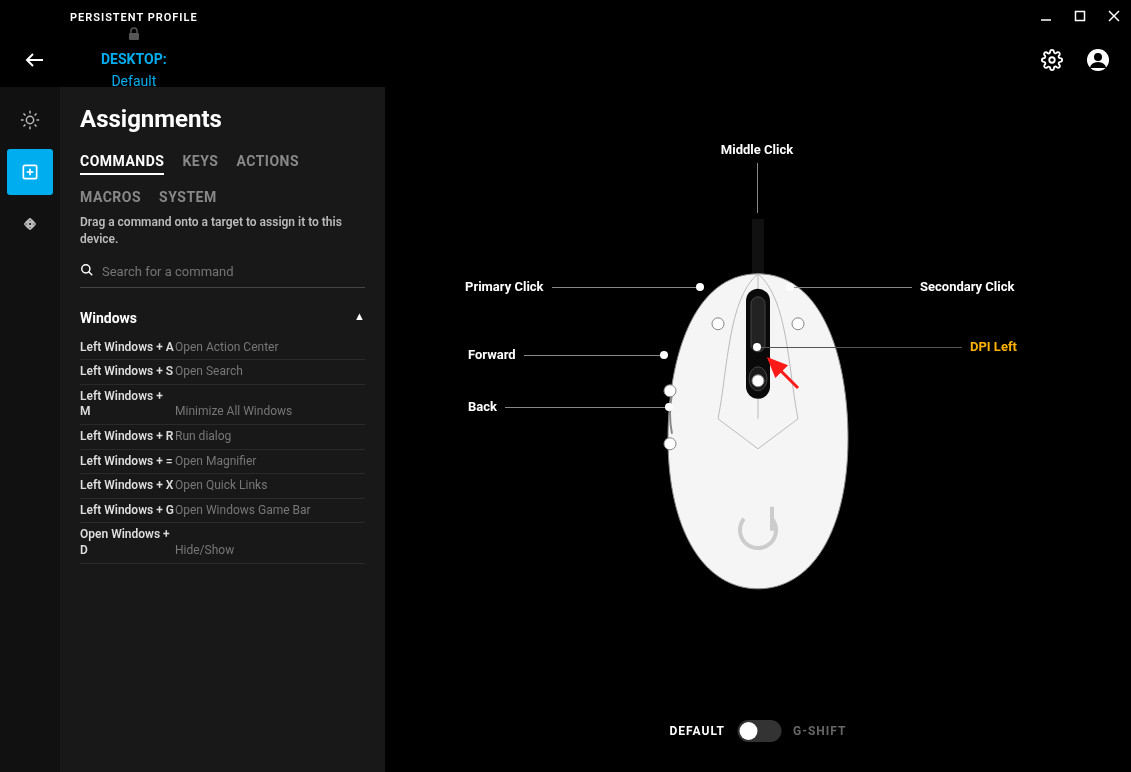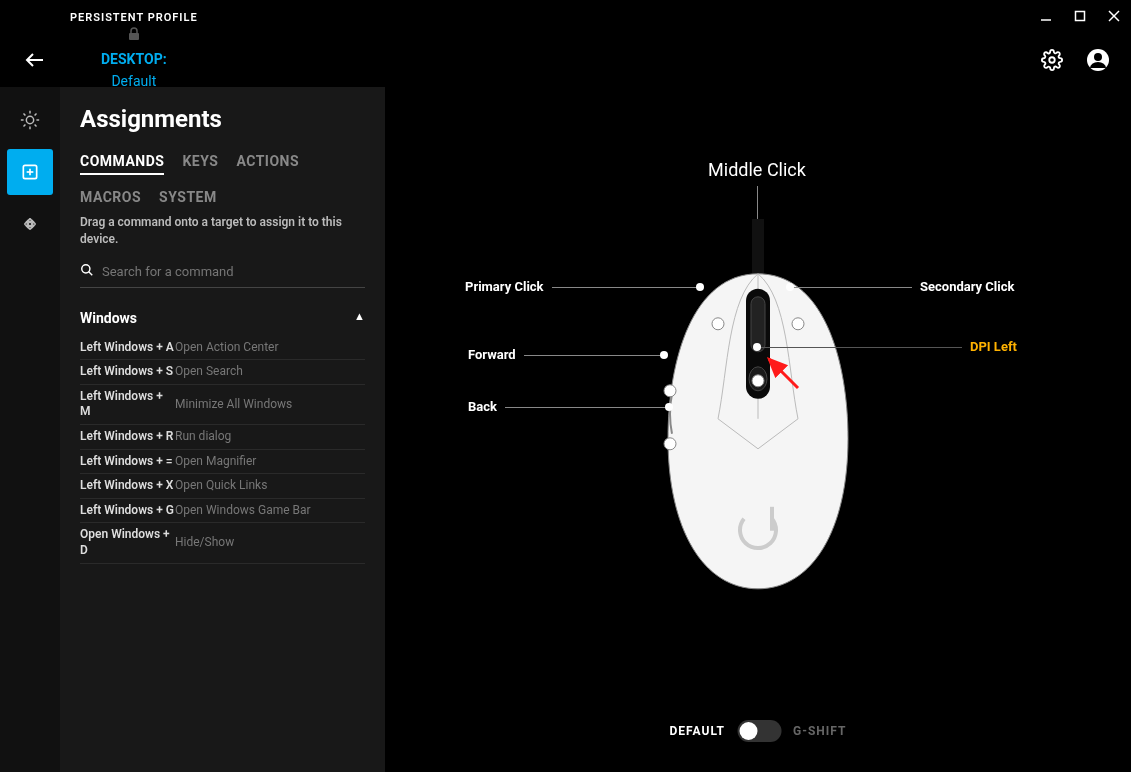--- a/index.html
+++ b/index.html
@@ -33,36 +33,36 @@
 .tabs .tab { color:#888; cursor:pointer; padding-bottom:4px; }
 .tabs .tab.active { color:#fff; border-bottom:2px solid #fff; }
 .hint { font-size:12px; color:#bbb; font-weight:600; margin-bottom:14px; line-height:1.4; }
 .search-row { display:flex; align-items:center; border-bottom:1px solid #444; padding-bottom:6px; gap:8px; margin-bottom:16px; }
 .search-row input { background:transparent; border:none; outline:none; color:#aaa; font-size:13px; flex:1; }
 
 .list { flex:1; overflow-y:auto; position:relative; }
 .list::-webkit-scrollbar { width:5px; }
 .list::-webkit-scrollbar-thumb { background:#555; }
 .group-header { display:flex; justify-content:space-between; font-weight:700; font-size:14px; padding:6px 0 10px 0; cursor:pointer; }
-.cmd-row { display:flex; align-items:center; border-bottom:1px solid #2a2a2a; padding:4px 0; cursor:grab; }
+.cmd-row { display:flex; align-items:flex-end; border-bottom:1px solid #2a2a2a; padding:4px 0; cursor:grab; }
 .cmd-key { width:95px; font-size:12px; color:#ddd; font-weight:600; line-height:1.3; }
 .cmd-desc { font-size:12px; color:#777; line-height:1.3; flex:1; }
 
 .canvas { flex:1; position:relative; background:#000; }
 .mouse-wrap { position:absolute; left:50%; top:50%; transform:translate(-50%,-55%); }
 
 .label-line { position:absolute; font-size:13px; font-weight:700; color:#fff; }
 .label-line.right { text-align:left; }
 .label-line .line { position:absolute; height:1px; background:#888; top:50%; }
 .label-line .line::after { content:''; position:absolute; width:8px; height:8px; background:#fff; border-radius:50%; top:-4px; }
 .label-line.left .line { left:100%; margin-left:8px; }
 .label-line.left .line::after { right:-4px; }
 .label-line.right .line { right:100%; margin-right:8px; }
 .label-line.right .line::after { left:-4px; }
-.label-top { position:absolute; font-size:18px; font-weight:400; text-align:center;margin-top:17px; }
+.label-top { position:absolute; font-size:13px; font-weight:700; text-align:center; }
 .label-top .vline { width:1px; height:50px; background:#888; margin:6px auto 0; }
 .arrow { position:absolute; pointer-events:none; }
 .arrow svg { overflow:visible; }
 .dpi { color:#ffb200; }
 
 .footer-toggle { position:absolute; bottom:30px; left:50%; transform:translateX(-50%); display:flex; align-items:center; gap:12px; font-weight:700; letter-spacing:1px; font-size:12px; }
 .footer-toggle .off { color:#666; }
 .toggle { width:44px; height:22px; background:#333; border-radius:11px; position:relative; cursor:pointer; }
 .toggle .knob { width:18px; height:18px; background:#fff; border-radius:50%; position:absolute; top:2px; left:2px; }
 </style>

